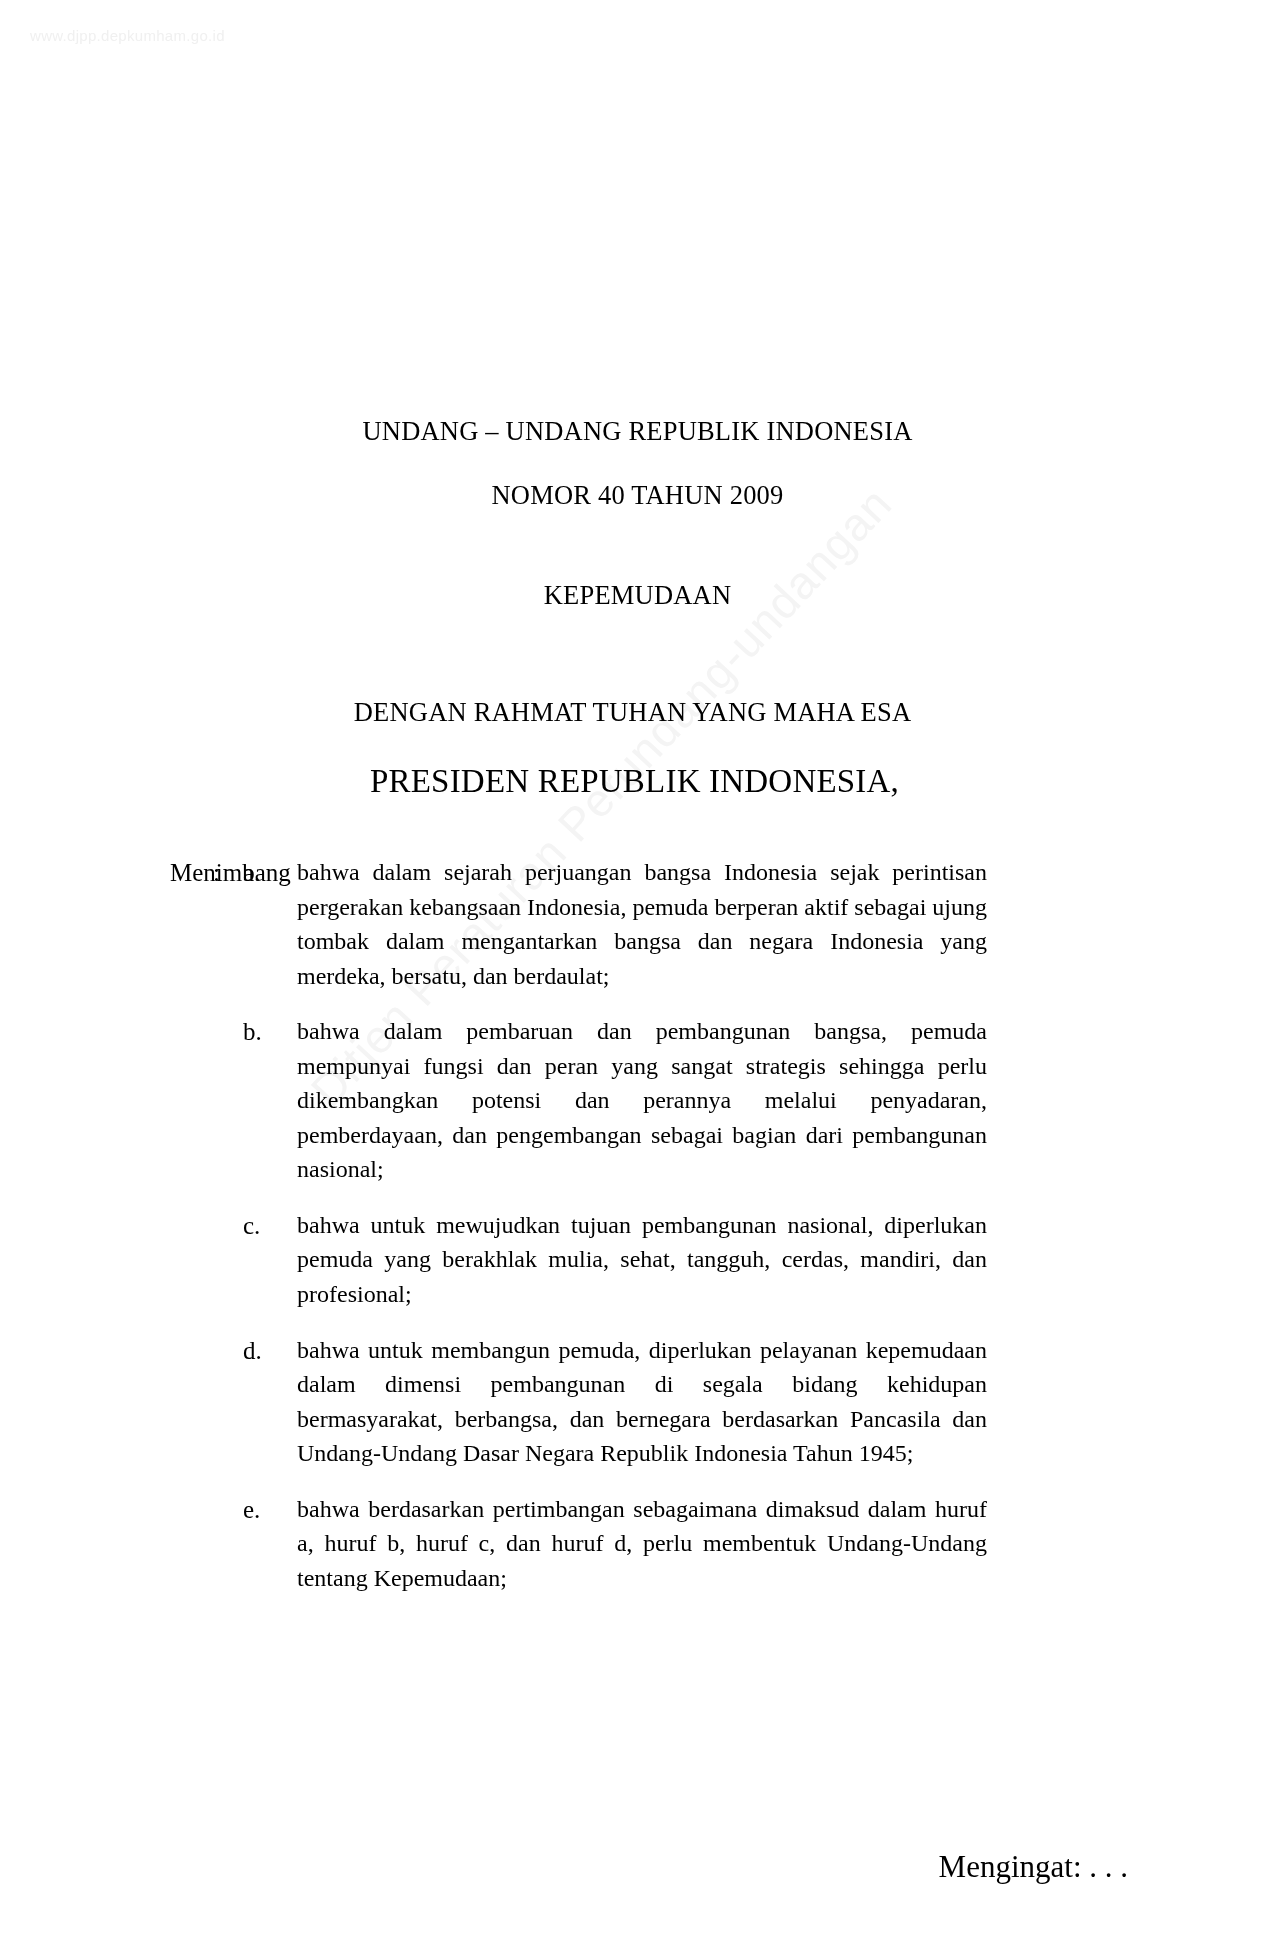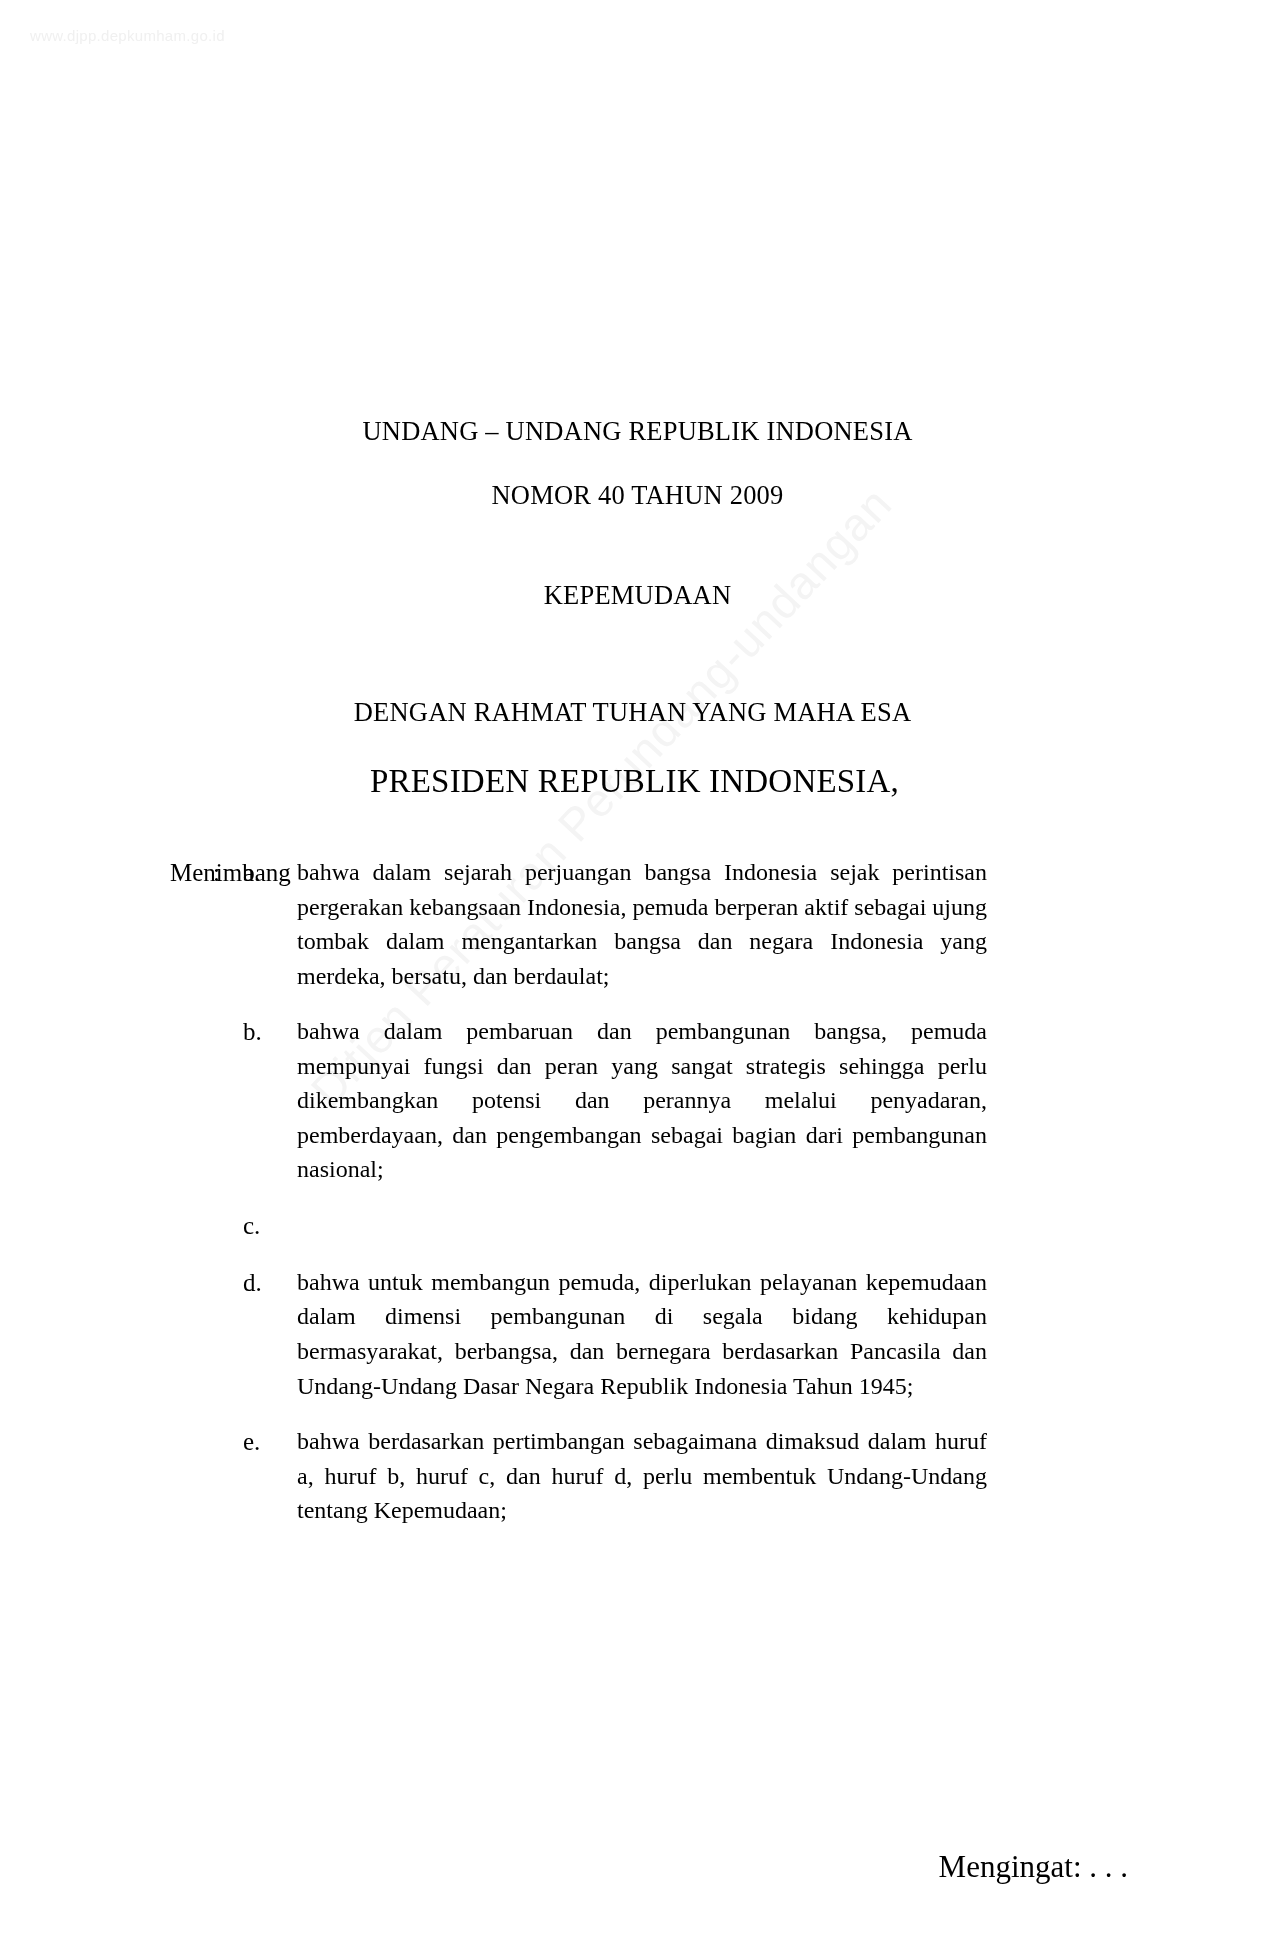--- a/index.html
+++ b/index.html
@@ -187,20 +187,21 @@
         <div class="kons-label spacer-label"></div>
         <div class="kons-colon spacer-colon"></div>
         <div class="kons-marker">b.</div>
         <div class="kons-text">bahwa dalam pembaruan dan pembangunan bangsa, pemuda mempunyai fungsi dan peran yang sangat strategis sehingga perlu dikembangkan potensi dan perannya melalui penyadaran, pemberdayaan, dan pengembangan sebagai bagian dari pembangunan nasional;</div>
       </div>
 
       <div class="kons-row kons-item">
         <div class="kons-label spacer-label"></div>
         <div class="kons-colon spacer-colon"></div>
         <div class="kons-marker">c.</div>
+        <div class="kons-text">bahwa untuk mewujudkan tujuan pembangunan nasional, diperlukan pemuda yang berakhlak mulia, sehat, tangguh, cerdas, mandiri, dan profesional;</div>
       </div>
 
       <div class="kons-row kons-item">
         <div class="kons-label spacer-label"></div>
         <div class="kons-colon spacer-colon"></div>
         <div class="kons-marker">d.</div>
         <div class="kons-text">bahwa untuk membangun pemuda, diperlukan pelayanan kepemudaan dalam dimensi pembangunan di segala bidang kehidupan bermasyarakat, berbangsa, dan bernegara berdasarkan Pancasila dan Undang-Undang Dasar Negara Republik Indonesia Tahun 1945;</div>
       </div>
 
       <div class="kons-row kons-item">

